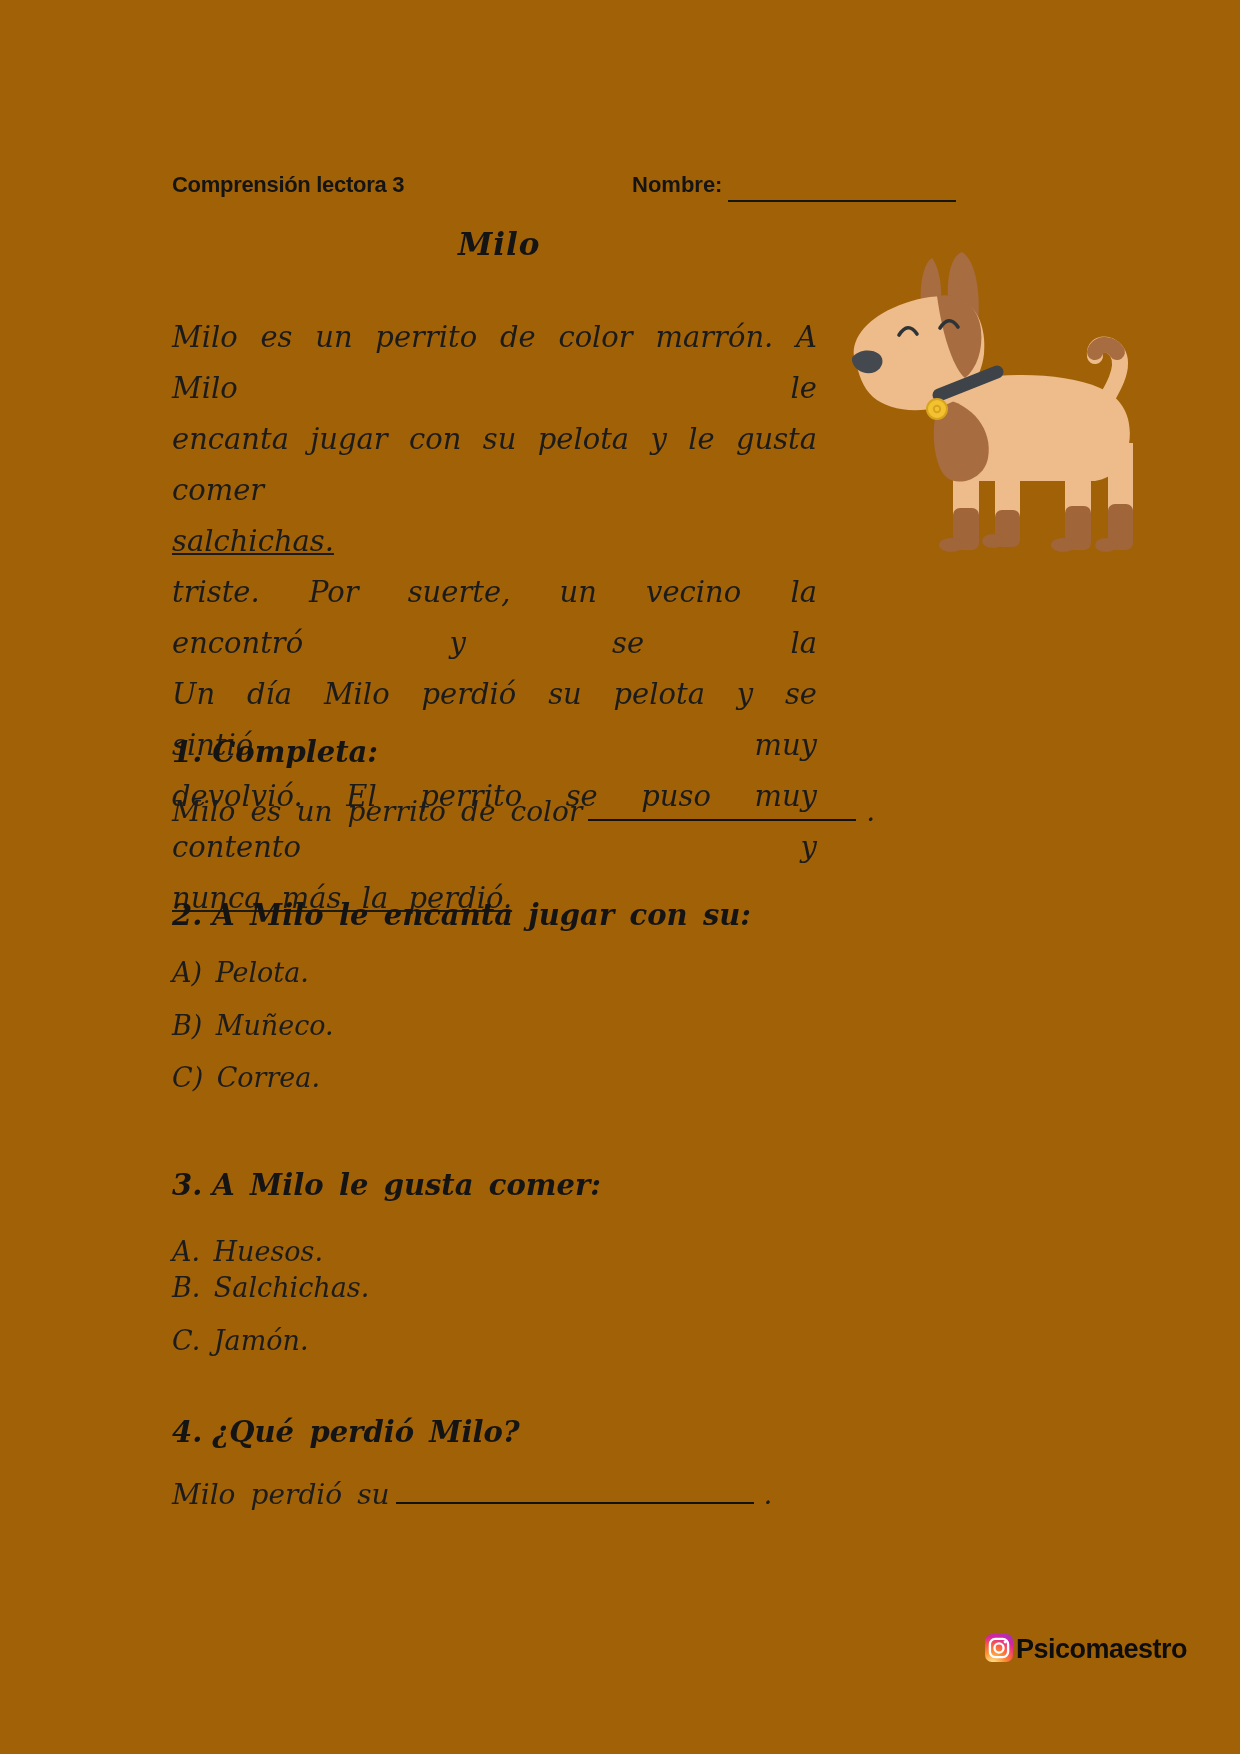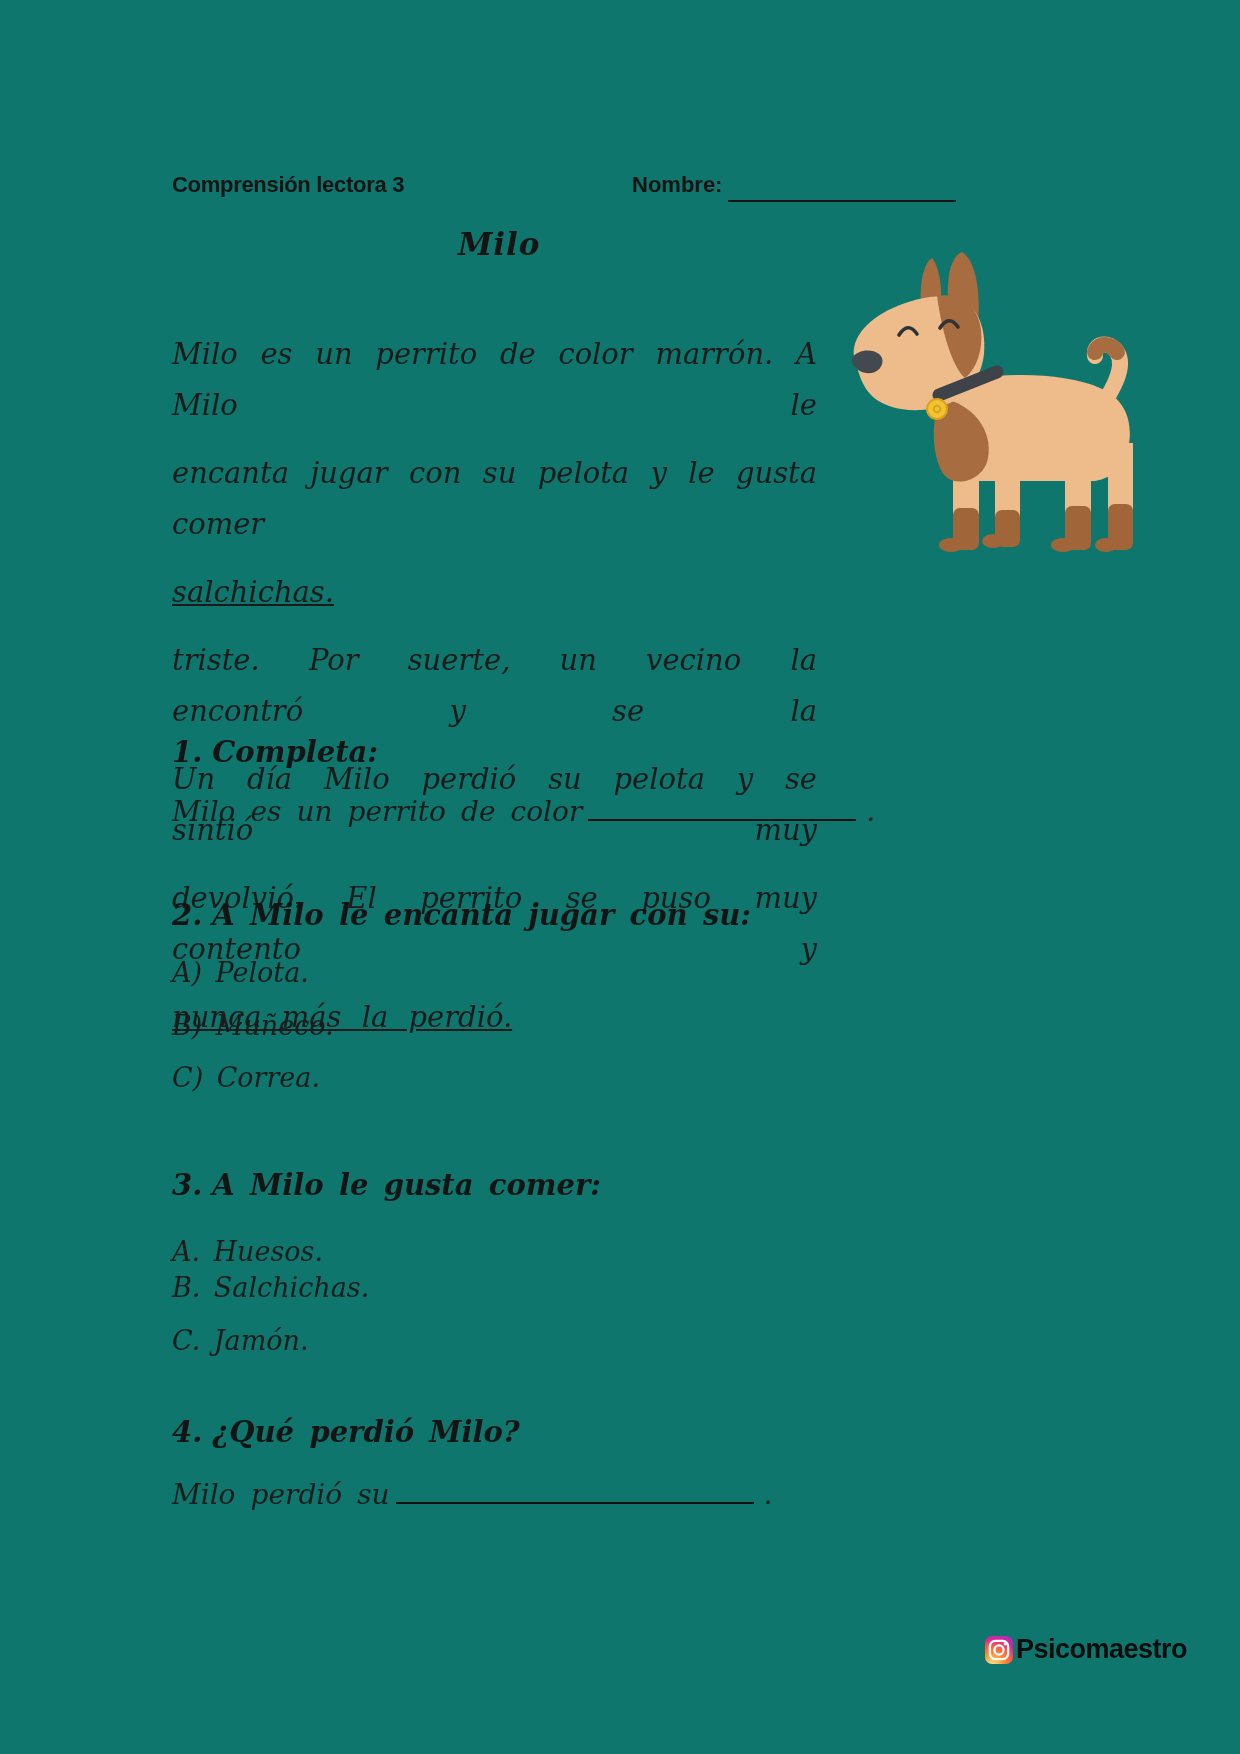--- a/index.html
+++ b/index.html
@@ -1,20 +1,20 @@
 <!DOCTYPE html>
 <html><head>
 <meta charset="utf-8">
 <style>
   html,body { margin:0; padding:0; background:#ffffff; }
   .page {
     position: relative;
     width: 1240px;
     height: 1754px;
-    background: #0f766e;
+    background: #a16207;
     overflow: hidden;
     font-family: "Liberation Sans", sans-serif;
     color: #1b1b1b;
   }
   
   .doc-title {
     position: absolute; left: 172px; top: 172px;
     font: 700 22px "Liberation Sans", sans-serif;
     letter-spacing: -0.3px; color: #141414;
   }
@@ -29,21 +29,21 @@
   .story-title {
     position: absolute; left: 458px; top: 226px; margin: 0;
     font: italic 700 31px "DejaVu Serif", serif; color: #141414;
     letter-spacing: 1px;
   }
   .story {
     position: absolute; left: 172px; top: 312px; width: 645px;
   }
   .story-line {
     font: italic 29px/51px "DejaVu Serif", serif;
-    word-spacing: 0.38em; white-space: nowrap; margin-top: 17px;
+    word-spacing: 0.38em; white-space: nowrap;
   }
   .story-line.jl { text-align: justify; text-align-last: justify; white-space: normal; }
   .story-line.ll { text-align: left; text-decoration: underline; }
   
   .q-heading {
     position: absolute; left: 172px;
     font: italic 700 29px "DejaVu Serif", serif; color: #141414;
     word-spacing: 0.18em;
   }
   .q-heading .num { margin-right: 10px; }
@@ -60,21 +60,21 @@
   }
   .blank {
     display: inline-block; height: 3px;
     border-bottom: 2.6px solid #111;
     margin: 0 6px; vertical-align: baseline;
   }
   .suffix { margin-left: 4px; }
   
   .dog { position: absolute; left: 845px; top: 248px; width: 295px; height: 312px; }
   
-  .footer { position: absolute; left: 985px; top: 1634px; display: flex; align-items: center; }
+  .footer { position: absolute; left: 985px; top: 1634px; display: flex; align-items: flex-start; }
   .ig-icon { width: 28px; height: 28px; display: block; }
   .brand {
     font: 700 27px "Liberation Sans", sans-serif; color: #0d0d0d;
     letter-spacing: -0.5px; margin-left: 3px;
   }
 </style>
 </head>
 <body>
 
 <div class="page">

